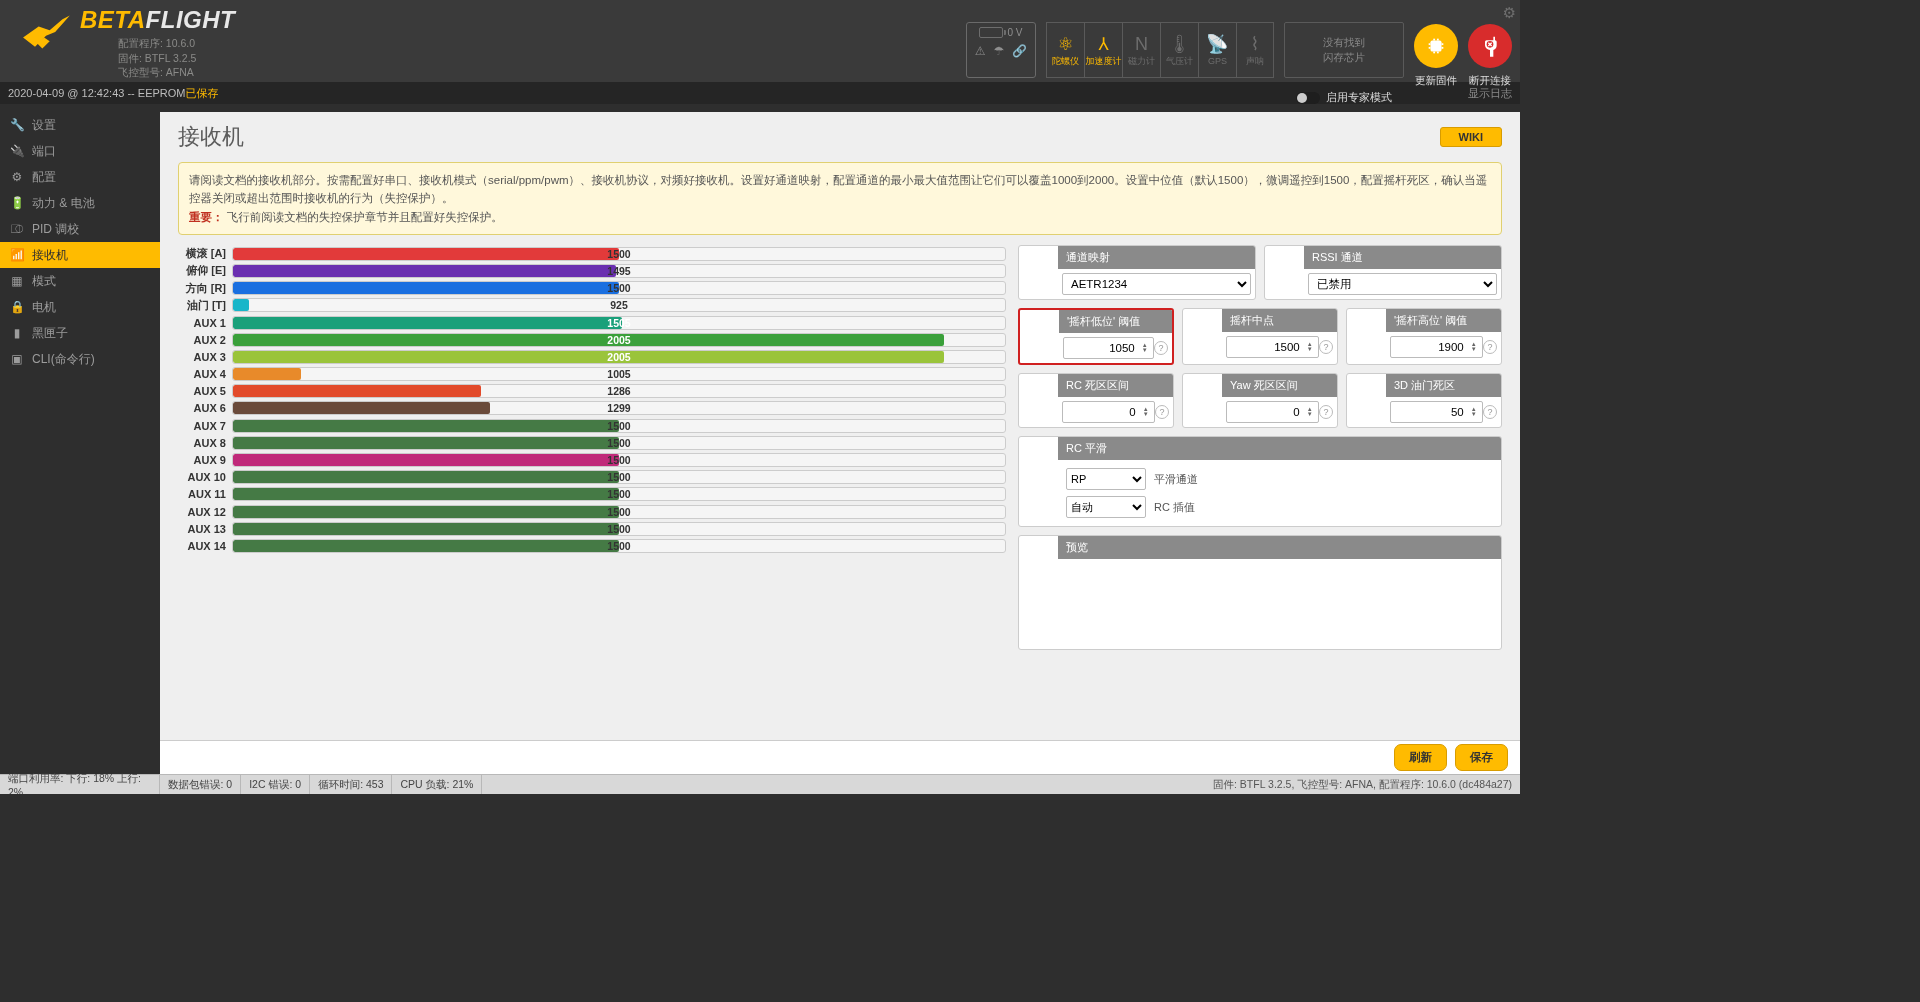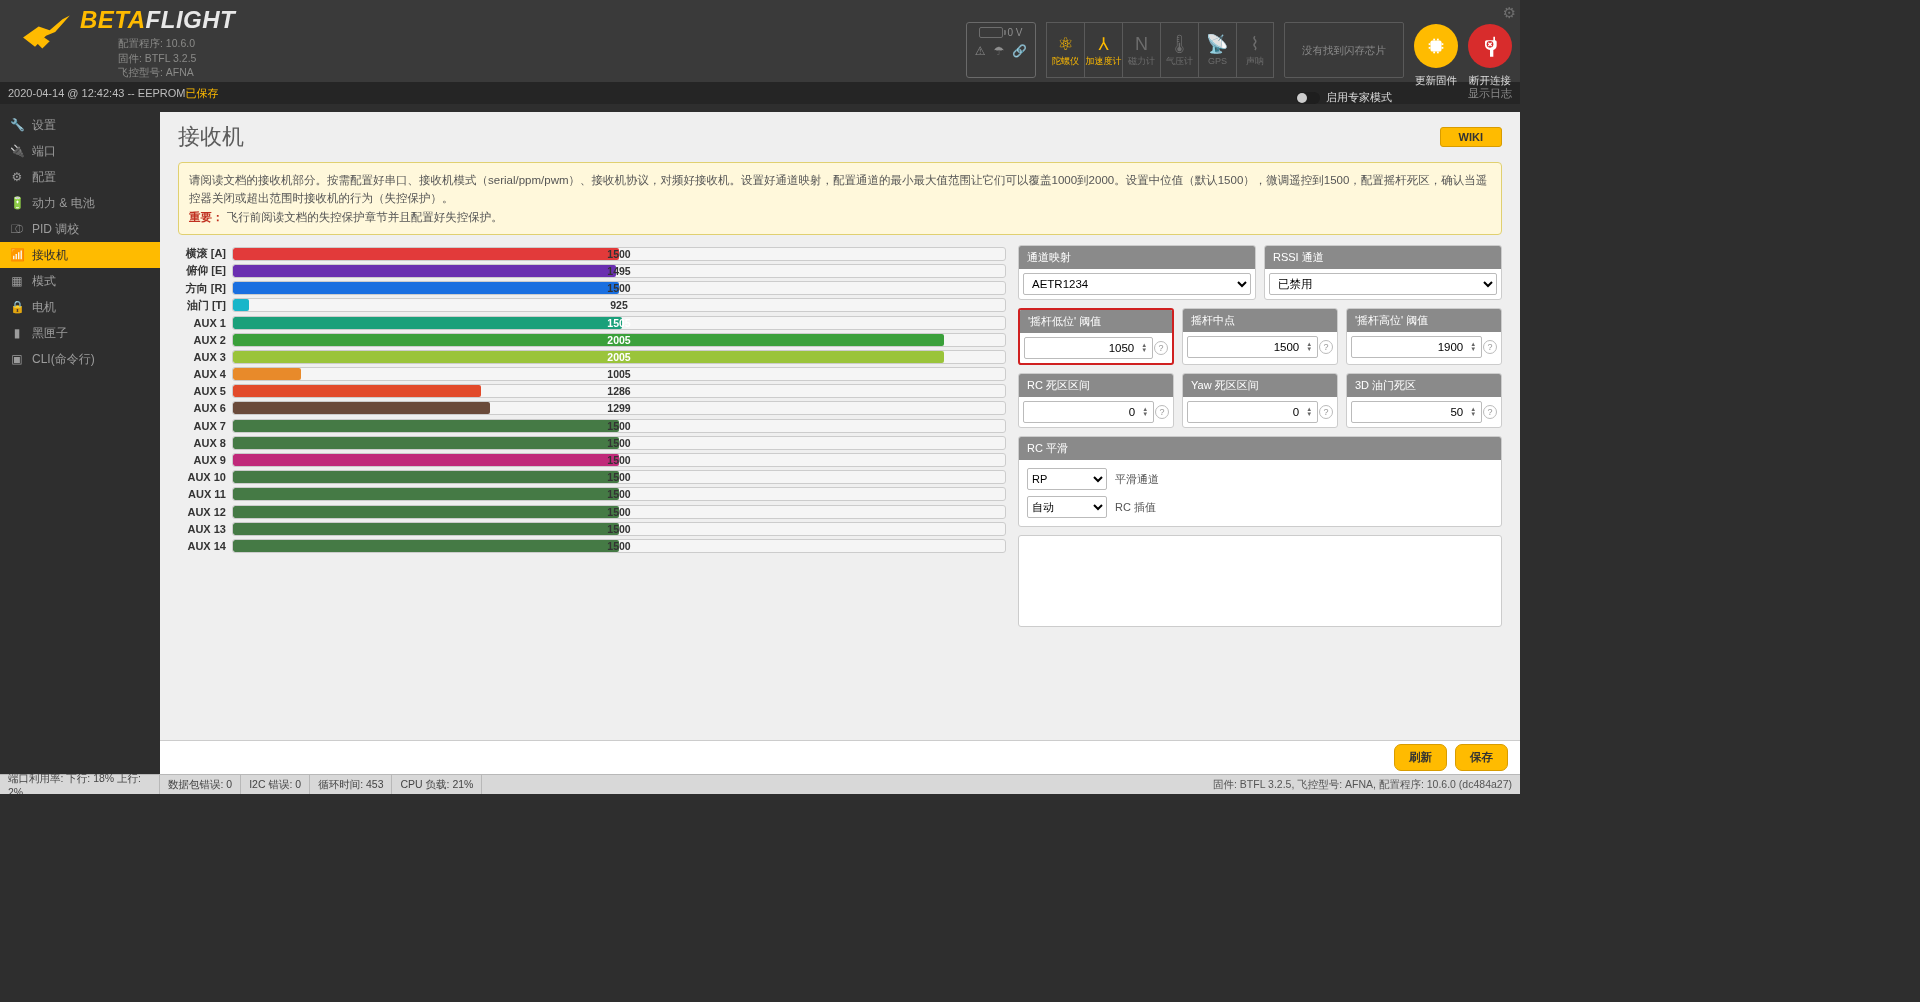--- a/index.html
+++ b/index.html
@@ -23,21 +23,21 @@
 .batt-icons { display: flex; gap: 8px; font-size: 12px; color: #8f8f8f; align-items: center; }
 .batt-icons .link { color: #ffbb00; }
 
 .sensor-strip { display: flex; }
 .sensor-cell { width: 38px; height: 56px; border: 1px solid #5a5a5a; border-right: none; display: flex; flex-direction: column; align-items: center; justify-content: center; gap: 2px; }
 .sensor-strip .sensor-cell:last-child { border-right: 1px solid #5a5a5a; }
 .sensor-icon { font-size: 18px; color: #6d6d6d; line-height: 1; height: 22px; display:flex; align-items:center; }
 .sensor-label { font-size: 9px; color: #6d6d6d; text-align: center; line-height: 1.1; }
 .sensor-cell.active .sensor-icon, .sensor-cell.active .sensor-label { color: #ffbb00; }
 
-.flash-box { width: 120px; height: 56px; border: 1px solid #5a5a5a; border-radius: 2px; background: #3a3a3a; display: flex; flex-direction: row; align-items: center; justify-content: center; color: #8a8a8a; font-size: 10.5px; line-height: 1.4; }
+.flash-box { width: 120px; height: 56px; border: 1px solid #5a5a5a; border-radius: 2px; background: #3a3a3a; display: flex; flex-direction: column; align-items: center; justify-content: center; color: #8a8a8a; font-size: 10.5px; line-height: 1.4; }
 .expert-row { display: flex; align-items: center; gap: 6px; color: #ddd; font-size: 11px; margin-top: 8px; }
 .toggle { width: 24px; height: 12px; background: #1e1e1e; border-radius: 7px; position: relative; }
 .toggle::after { content: ""; position: absolute; left: 1px; top: 1px; width: 10px; height: 10px; background: #ccc; border-radius: 50%; }
 .flash-col { display: flex; flex-direction: column; align-items: center; gap: 4px; }
 
 .hdr-btn { width: 44px; height: 44px; border-radius: 50%; display: flex; align-items: center; justify-content: center; }
 .hdr-btn.update { background: #ffbb00; }
 .hdr-btn.disconnect { background: #d82c2c; }
 .hdr-btn-label { font-size: 10.5px; color: #ddd; margin-top: 4px; text-align: center; white-space: nowrap; }
 .hdr-btn-col { display: flex; flex-direction: column; align-items: center; gap: 2px; margin-top: 2px; }
@@ -66,21 +66,21 @@
 
 .main-row { display: flex; gap: 12px; margin-top: 10px; }
 .channels { flex: 1 1 auto; }
 .ch-row { display: flex; align-items: center; height: 17.2px; }
 .ch-label { width: 54px; text-align: right; font-size: 11px; color: #333; padding-right: 6px; font-weight: bold; }
 .ch-bar-wrap { flex: 1; height: 14px; background: #f5f5f5; border: 1px solid #ccc; border-radius: 3px; position: relative; overflow: hidden; }
 .ch-bar { height: 100%; border-radius: 2px; }
 .ch-val { position: absolute; left: 0; right: 0; text-align: center; font-size: 10.5px; font-weight: bold; top: 0; line-height: 13px; }
 
 .right-col { width: 484px; flex: none; display: flex; flex-direction: column; gap: 8px; }
-.panel { border: 1px solid #ccc; border-radius: 3px; overflow: hidden; background: #fff; }
+.panel { border: 1px solid #ccc; border-radius: 3px; overflow: hidden; background: #fff; padding-left: 39px; }
 .panel-h { background: #8a8a8a; color: #fff; font-size: 11px; padding: 4px 8px; }
 .panel-b { padding: 4px; }
 .sel, .num-in { width: 100%; height: 22px; border: 1px solid #bbb; border-radius: 2px; font-size: 11.5px; padding: 0 4px; background: #fff; }
 .num-wrap { display: flex; align-items: center; gap: 4px; }
 .num-in { text-align: right; padding-right: 18px; }
 .spin { width: 10px; display: flex; flex-direction: column; font-size: 6px; color: #666; line-height: 5px; user-select: none; margin-left: -16px; }
 .help-ic { width: 14px; height: 14px; border: 1px solid #bbb; border-radius: 50%; font-size: 9px; color: #999; display: flex; align-items: center; justify-content: center; flex: none; }
 .grid2 { display: grid; grid-template-columns: 1fr 1fr; gap: 8px; }
 .grid3 { display: grid; grid-template-columns: 1fr 1fr 1fr; gap: 8px; }
 .red-box { border: 2px solid #d02020; }
@@ -194,21 +194,21 @@
             <path d="M10 9l4 4M14 9l-4 4" stroke="#fff" stroke-width="1.6"></path>
           </svg>
       </div>
       <div class="hdr-btn-label">断开连接</div>
     </div>
   </div>
   <span class="gear-corner">⚙</span>
 </div>
 
 <div class="logbar">
-  <span>2020-04-14 @ 12:42:43 -- EEPROM </span>
+  <span>2020-04-09 @ 12:42:43 -- EEPROM </span>
   <span class="saved">已保存</span>
   <span class="showlog">显示日志</span>
 </div>
 
 <div class="sidebar" id="sidebar">
     <div class="sb-item">
       <span class="sbi">🔧</span>
       <span>设置</span>
     </div>
     <div class="sb-item">
@@ -466,20 +466,21 @@
               <span class="sm-label">平滑通道</span>
             </div>
             <div class="sm-row">
               <select class="sm-sel"><option>自动</option></select>
               <span class="sm-label">RC 插值</span>
             </div>
           </div>
         </div>
 
         <div class="panel">
+          <div class="panel-h">预览</div>
           <div class="panel-b preview-space"></div>
         </div>
       </div>
     </div>
   </div>
 
   <div class="toolbar">
     <div class="tb-btn">刷新</div>
     <div class="tb-btn">保存</div>
   </div>

